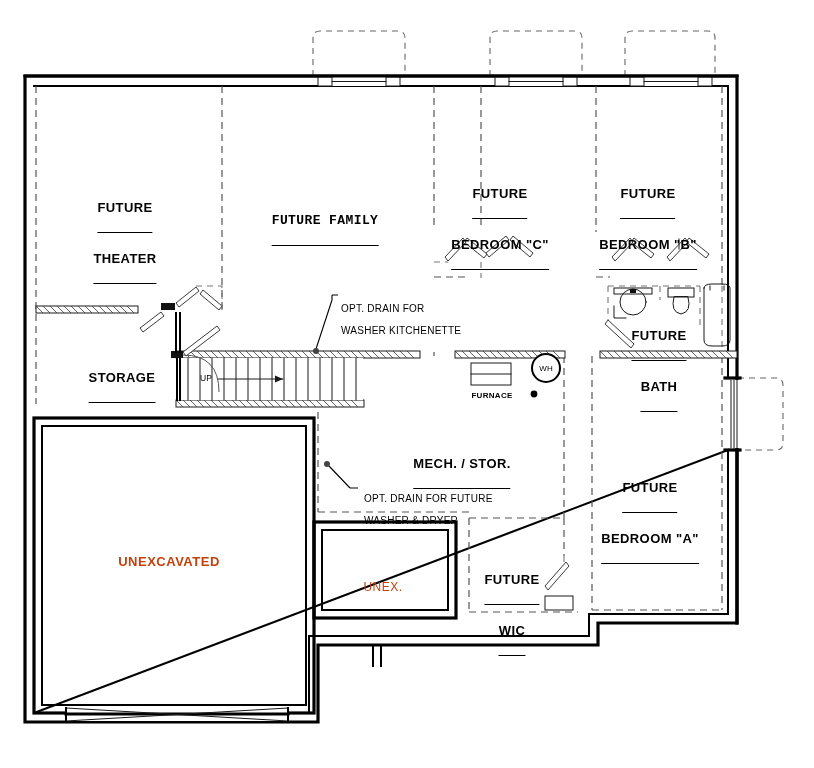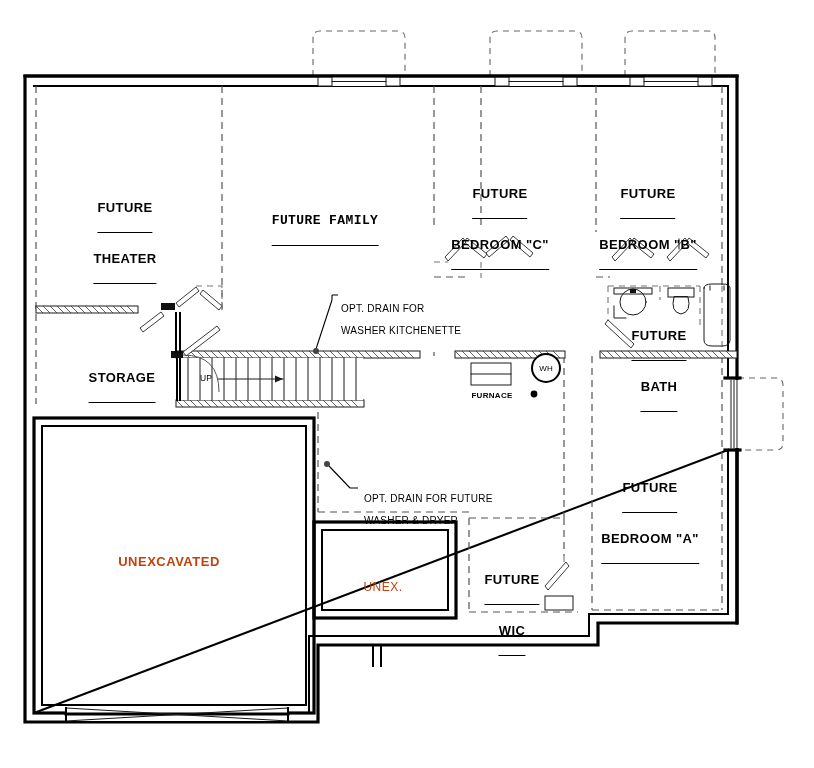--- a/index.html
+++ b/index.html
@@ -390,20 +390,23 @@
 
   <div class="lbl" style="left:114px; top:352px;margin-left:8px;">
     <span class="u">STORAGE</span>
   </div>
 
   <div class="lbl" style="left:659px; top:310px;">
     <span class="u">FUTURE</span>
     <span class="u">BATH</span>
   </div>
 
+  <div class="lbl" style="left:462px; top:438px;">
+    <span class="u">MECH. / STOR.</span>
+  </div>
 
   <div class="lbl" style="left:650px; top:462px;">
     <span class="u">FUTURE</span>
     <span class="u">BEDROOM "A"</span>
   </div>
 
   <div class="lbl" style="left:512px; top:554px;">
     <span class="u">FUTURE</span>
     <span class="u">WIC</span>
   </div>

